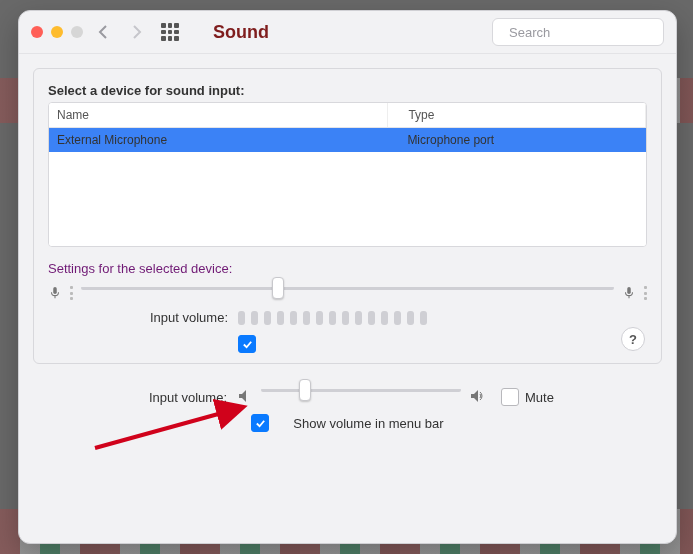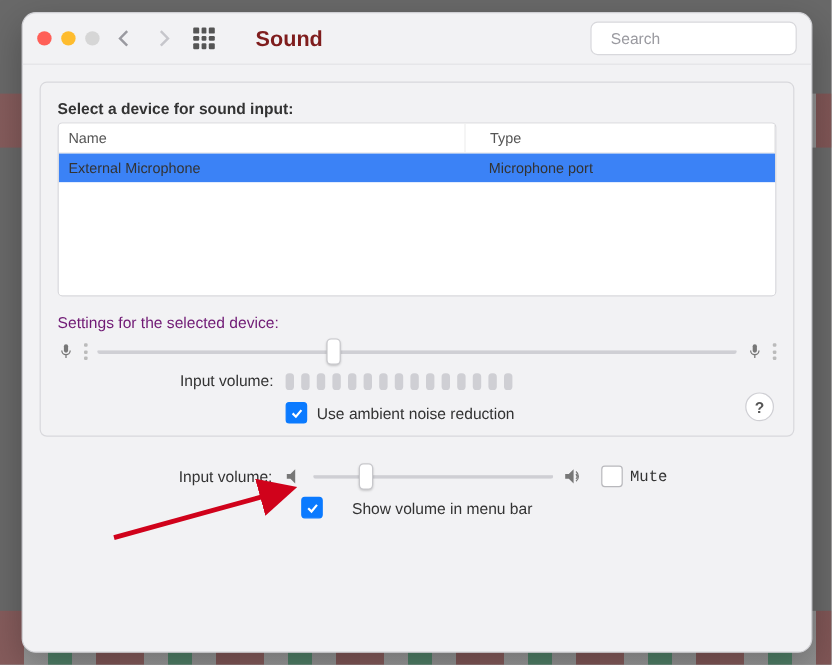--- a/index.html
+++ b/index.html
@@ -54,21 +54,21 @@
   .thead,.trow{display:flex;}
   .thead{background:#fff;border-bottom:1px solid #e4e4e8;}
   .cell{padding:5px 8px;font-size:12px;}
   .cName{flex:0 0 54%;} .cType{flex:1;margin-left:12px;}
   .thead .cell{color:#555;border-right:1px solid #eee;}
   .trow{background:#3b82f6;}
   .tbody-pad{height:94px;background:#fff;}
   .settings-label{margin:14px 0 10px 0;color:#701a75;}
   .formrow{display:flex;align-items:center;margin:10px 0;}
   .formrow .lab{width:180px;text-align:right;padding-right:10px;color:#333;}
-  .slider-wrap{display:flex;align-items:center;gap:8px;flex:1;font-family:Liberation Mono, monospace;}
+  .slider-wrap{display:flex;align-items:flex-start;gap:8px;flex:1;}
   .mic{width:14px;height:14px;color:#777;}
   .ticks{width:3px;height:14px;display:flex;flex-direction:column;justify-content:space-between;}
   .ticks i{display:block;width:3px;height:3px;background:#bbb;border-radius:1px;}
   .slider{flex:1;height:4px;background:linear-gradient(#cfcfd4,#cfcfd4) center/100% 3px no-repeat;
     position:relative;border-radius:2px;}
   .slider .thumb{position:absolute;top:50%;transform:translate(-50%,-50%);
     width:10px;height:20px;background:#fff;border:1px solid #c8c8cc;border-radius:4px;
     box-shadow:0 1px 2px rgba(0,0,0,.2);}
   .level{display:flex;gap:6px;flex:1;}
   .level i{width:7px;height:14px;border-radius:3px;background:#cfcfd4;}
@@ -198,21 +198,20 @@
             <i></i>
         </div>
       </div>
 
       <div class="noise-row">
         <span class="chk checked">
           <svg viewBox="0 0 12 12">
               <polyline points="2,6 5,9 10,3" fill="none" stroke="#fff" stroke-width="2"></polyline>
             </svg>
         </span>
-        <span>Use ambient noise reduction</span>
       </div>
 
       <div class="help">?</div>
     </div>
 
     <div class="bottom">
       <div class="formrow">
         <div class="lab">Input volume:</div>
         <div class="slider-wrap">
           <svg class="spk" viewBox="0 0 16 16" fill="currentColor">

